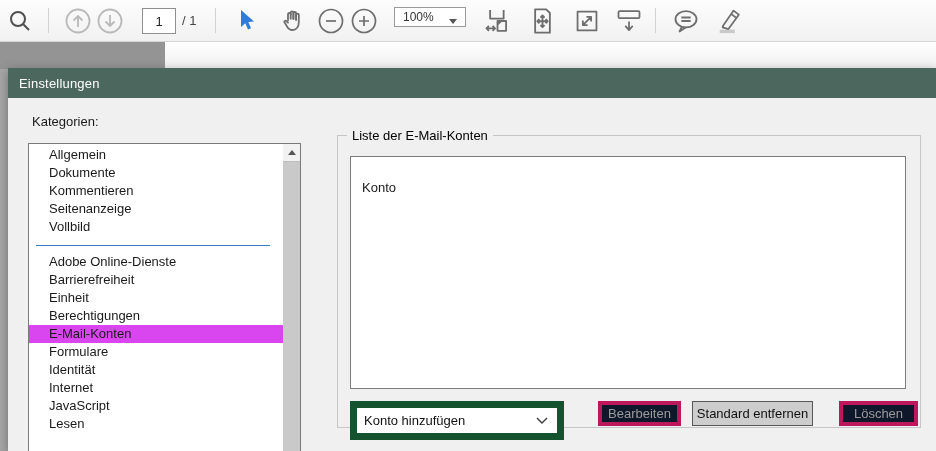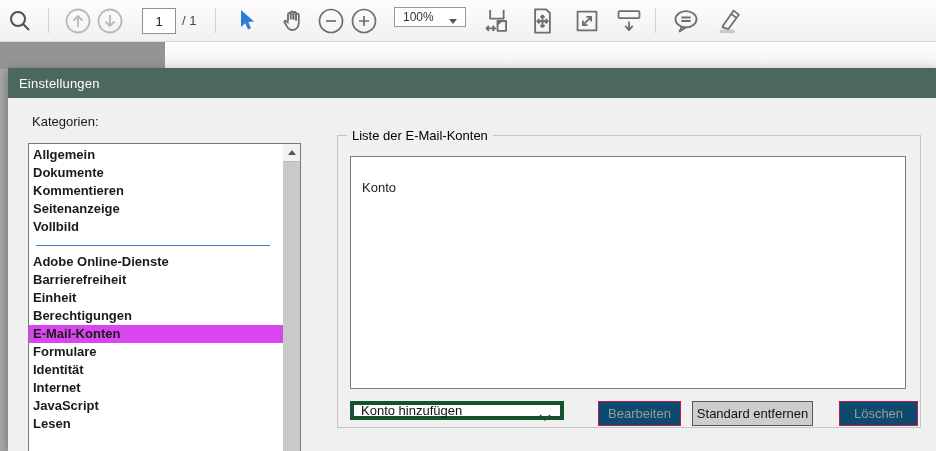--- a/index.html
+++ b/index.html
@@ -27,48 +27,48 @@
   
   .dialog{position:absolute;left:8px;top:68px;width:928px;height:383px;background:#f0f0f0;
           box-shadow:0 3px 10px rgba(0,0,0,.35);overflow:hidden;}
   .dlg-title{height:30px;background:#4c675d;color:#fff;font-size:13px;display:flex;align-items:center;
              padding-left:11px;letter-spacing:.2px;}
   .cat-label{position:absolute;left:24px;top:46px;font-size:13px;color:#1a1a1a;}
 
   .cat-list{position:absolute;left:20px;top:75px;width:273px;height:320px;background:#fff;
             border:1px solid #7a7a7a;box-sizing:border-box;}
   .cat-items{position:absolute;left:0;top:2px;right:17px;}
-  .cat-item{height:18px;line-height:18px;font-size:13px;color:#1a1a1a;padding-left:4px;white-space:nowrap;cursor:default;font-weight:bold;}
+  .cat-item{height:18px;line-height:18px;font-size:13px;color:#1a1a1a;padding-left:20px;white-space:nowrap;cursor:default;}
   .cat-item.sel{background:#d946ef;}
   .cat-divider{height:17px;position:relative;}
   .cat-divider::after{content:"";position:absolute;left:7px;right:13px;top:9px;border-top:1px solid #3a7cc0;}
   .sb{position:absolute;top:0;right:0;bottom:0;width:17px;background:#cacaca;}
   .sb-up{position:absolute;top:0;left:0;width:17px;height:17px;background:#f2f2f2;
          display:flex;align-items:center;justify-content:center;}
   .sb-up::after{content:"";width:0;height:0;border-left:4px solid transparent;border-right:4px solid transparent;
                 border-bottom:5px solid #565656;}
   .sb-thumb{position:absolute;top:17px;left:0;width:17px;bottom:0;background:#c9c9c9;border-top:1px solid #bdbdbd;}
 
   
   .groupbox{position:absolute;left:329px;top:67px;width:584px;height:293px;border:1px solid #c6c6c6;box-sizing:border-box;}
   .group-legend{position:absolute;left:9px;top:-8px;background:#f0f0f0;padding:0 5px;font-size:13px;color:#000000;}
   .acct-list{position:absolute;left:12px;top:20px;width:556px;height:233px;background:#fff;
              border:1px solid #7c7c7c;box-sizing:border-box;}
   .acct-header{height:28px;font-size:13px;color:#1a1a1a;padding:23px 0 0 11px;box-sizing:border-box;}
   .acct-row{height:20px;display:flex;align-items:stretch;cursor:default;}
   .acct-check{width:22px;display:flex;align-items:center;justify-content:center;background:#fff;}
   .acct-row-label{flex:1;background:#0078d7;color:#fff;font-size:13px;line-height:20px;padding-left:5px;white-space:nowrap;}
 
-  .add-dd{position:absolute;left:12px;top:265px;width:214px;height:19px;background:#fff;border:4px solid #14532d;
+  .add-dd{position:absolute;left:12px;top:265px;width:214px;height:39px;background:#fff;border:7px solid #14532d;
           box-sizing:border-box;font-size:13px;color:#111;display:flex;align-items:center;padding-left:7px;cursor:default;}
   .dd-caret{position:absolute;right:9px;top:9px;}
 
   .btn{position:absolute;top:265px;height:25px;font-family:"Liberation Sans",sans-serif;font-size:13px;
        box-sizing:border-box;display:flex;align-items:center;justify-content:center;cursor:default;}
-  .btn-disabled{background:#0c4a6e;border:1px solid #be185d;color:#9b9b9b;}
+  .btn-disabled{background:#0f172a;border:4px solid #be185d;color:#9b9b9b;}
   .btn-default{background:#cdcdcd;border:1px solid #585858;color:#111;}
   #btn-edit{left:260px;width:83px;}
   #btn-remove{left:354px;width:121px;}
   #btn-delete{left:501px;width:79px;}
 
   svg{display:block;}
 </style>
 </head>
 <body>
 

